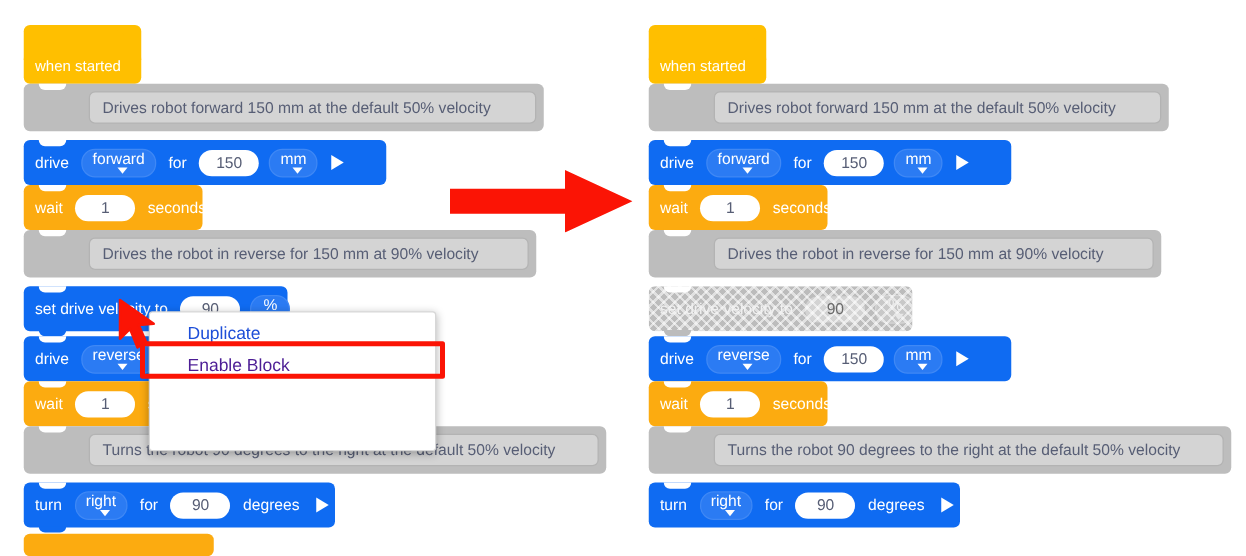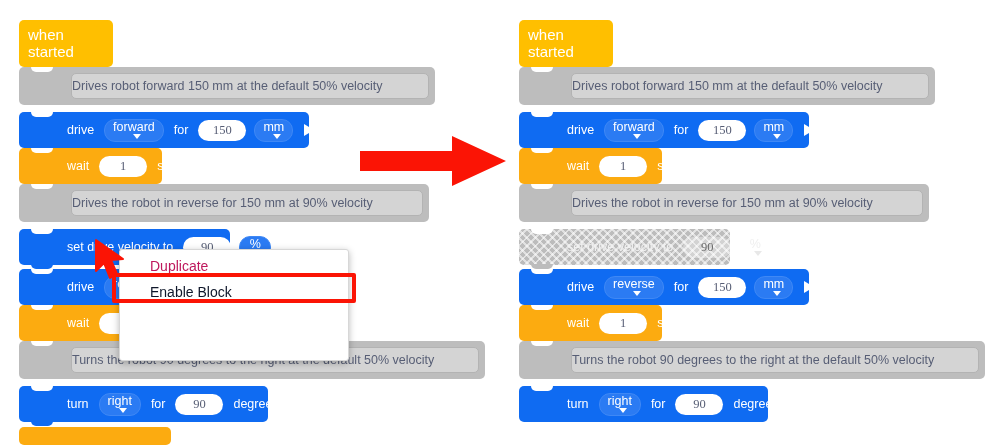--- a/index.html
+++ b/index.html
@@ -17,21 +17,20 @@
   
   .blk{
     position:absolute;
     box-sizing:border-box;
     border-radius:5px;
     display:flex;
     align-items:center;
     color:#ffffff;
     font-size:12.5px;
     white-space:nowrap;
-    padding-left:39px;
   }
   .blk .lbl{margin:0 6px;}
   .blk .lbl:first-child{margin-left:9px;}
 
   
   .notch-top::before{
     content:"";position:absolute;left:12px;top:0;width:22px;height:5px;
     background:#ffffff;
     border-bottom-left-radius:5px;border-bottom-right-radius:5px;
   }
@@ -51,21 +50,21 @@
     border-radius:5px;
   }
   .hat .cap{
     position:absolute;left:0;top:0;width:100%;height:28px;
     background:#ffbf00;
     border-top-left-radius:46px 30px;
     border-top-right-radius:46px 30px;
   }
   .hat .hat-txt{
     position:absolute;left:9px;bottom:7px;
-    color:#ffffff;font-size:15px;
+    color:#ffffff;font-size:12px;
   }
 
   
   .field{
     display:inline-flex;align-items:center;
     height:21px;padding:0 8px;margin:0 4px;
     border-radius:11px;
     background:#2b7bf3;
     border:1px solid #3f88f5;
     color:#ffffff;font-size:12.5px;flex-direction:column;
@@ -74,39 +73,38 @@
     margin-left:6px;width:0;height:0;
     border-left:4.5px solid transparent;border-right:4.5px solid transparent;
     border-top:5px solid #ffffff;
   }
   
   .oval{
     display:inline-flex;align-items:center;justify-content:center;
     min-width:34px;height:21px;padding:0 7px;margin:0 4px;
     border-radius:11px;background:#ffffff;color:#575e75;
     font-size:12.5px;
-    font-family:Liberation Serif, serif;
   }
   .play{
     margin:0 8px 0 7px;width:0;height:0;
     border-top:6px solid transparent;border-bottom:6px solid transparent;
     border-left:10px solid #ffffff;
   }
 
   
   .cmt{
     position:absolute;background:#bdbdbd;border-radius:5px;
   }
   .cmt .cbox{
     position:absolute;top:6px;left:52px;right:6px;bottom:6px;
     background:#d4d4d4;border:1px solid #b3b3b3;border-radius:5px;
     display:flex;align-items:center;
     color:#575e75;font-size:12.5px;white-space:nowrap;
   }
-  .cmt .cbox span{}
+  .cmt .cbox span{padding-left:10px;}
 
   
   .disabled{
     background:#bcbcbc;
     background-image:
       repeating-linear-gradient(45deg, rgba(255,255,255,.55) 0 2px, transparent 2px 6px),
       repeating-linear-gradient(-45deg, rgba(255,255,255,.55) 0 2px, transparent 2px 6px);
     color:#f0f0f0;
   }
   .disabled .field{background:rgba(255,255,255,.18);border-color:rgba(255,255,255,.28);color:#efefef;}
@@ -124,25 +122,25 @@
   #context-menu{
     position:absolute;left:119px;top:249px;width:228px;height:110px;
     background:#ffffff;
     border:1px solid #d7d7d7;
     border-radius:3px;
     box-shadow:0 2px 7px rgba(0,0,0,.28);
     z-index:40;
   }
   .mi{
     height:26px;display:flex;align-items:center;
-    padding-left:30px;font-size:14px;color:#be185d;
+    padding-left:30px;font-size:14px;color:#1d4ed8;
   }
   .mi.first{margin-top:3px;}
   .mi.sel{background:#d9e7f5;}
-  .mi.dis{color:#0f172a;}
+  .mi.dis{color:#4c1d95;}
   #menu-highlight{
     position:absolute;left:112px;top:273px;width:244px;height:30px;
     border:4px solid #fb1405;border-radius:2px;z-index:45;
     box-sizing:border-box;pointer-events:none;
   }
   #mouse-cursor{position:absolute;left:92px;top:238px;width:42px;height:44px;z-index:50;}
 </style>
 </head>
 <body>
 

